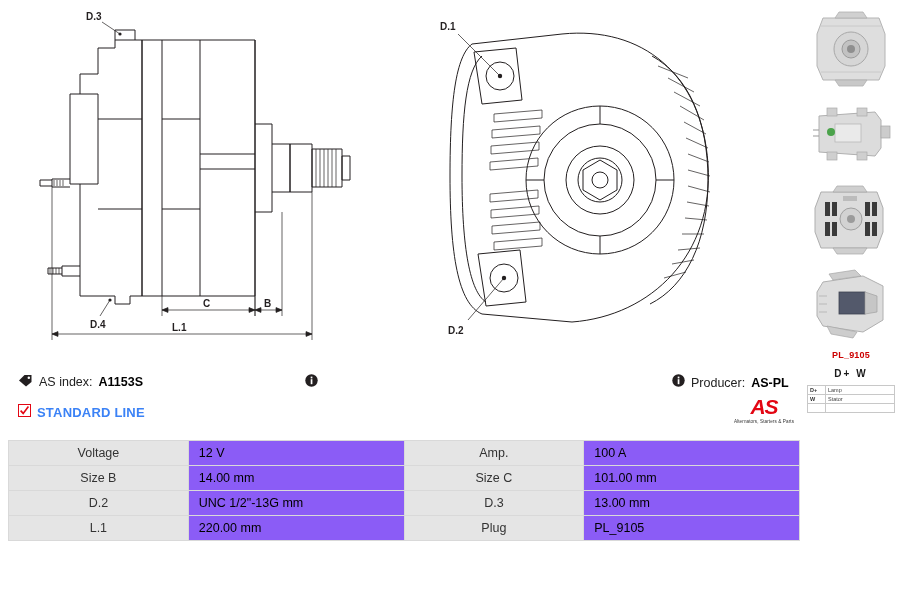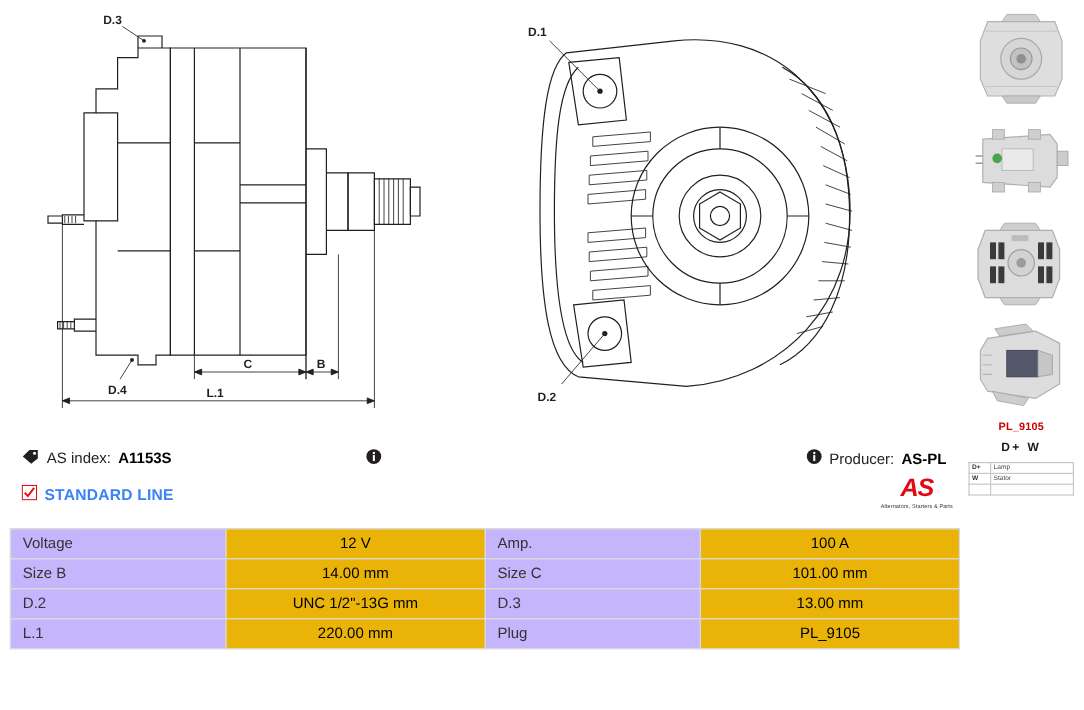--- a/index.html
+++ b/index.html
@@ -120,28 +120,28 @@
     width: 792px;
     border-collapse: collapse;
     font-size: 12.5px;
   }
   .specs td {
     border: 1px solid #d9d9d9;
     height: 25px;
     padding: 0 10px;
   }
   .specs td.k {
-    background: #c4b5fd;
-    text-align: left;
+    background: #e5e5e5;
+    text-align: center;
     color: #333;
     width: 180px;
   }
   .specs td.v {
-    background: #eab308;
-    text-align: center;
+    background: #8b5cf6;
+    text-align: left;
     color: #000;
     width: 216px;
   }
 
   
   .ln { fill: none; stroke: #231f20; stroke-width: 1; }
   .ln-thin { fill: none; stroke: #231f20; stroke-width: .7; }
   .dim { fill: none; stroke: #231f20; stroke-width: .7; }
   .lead { fill: none; stroke: #231f20; stroke-width: .7; }
   .dtxt { font-family: "Liberation Sans", sans-serif; font-size: 10px; fill: #231f20; font-weight: bold; }

